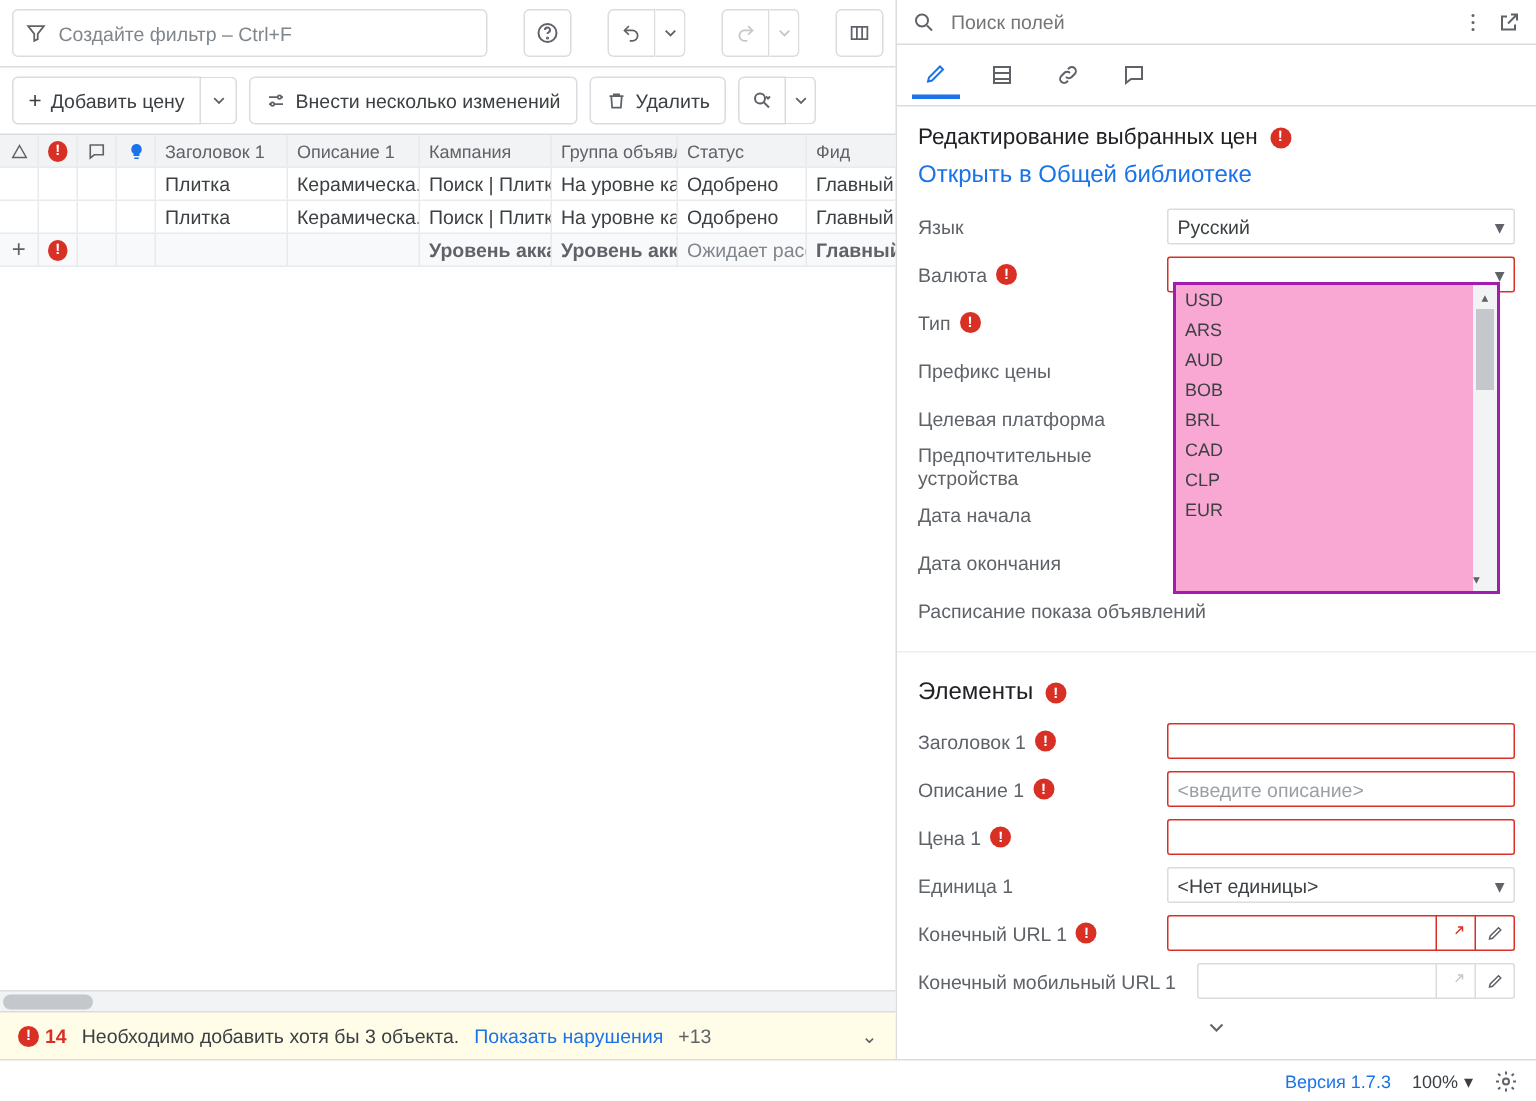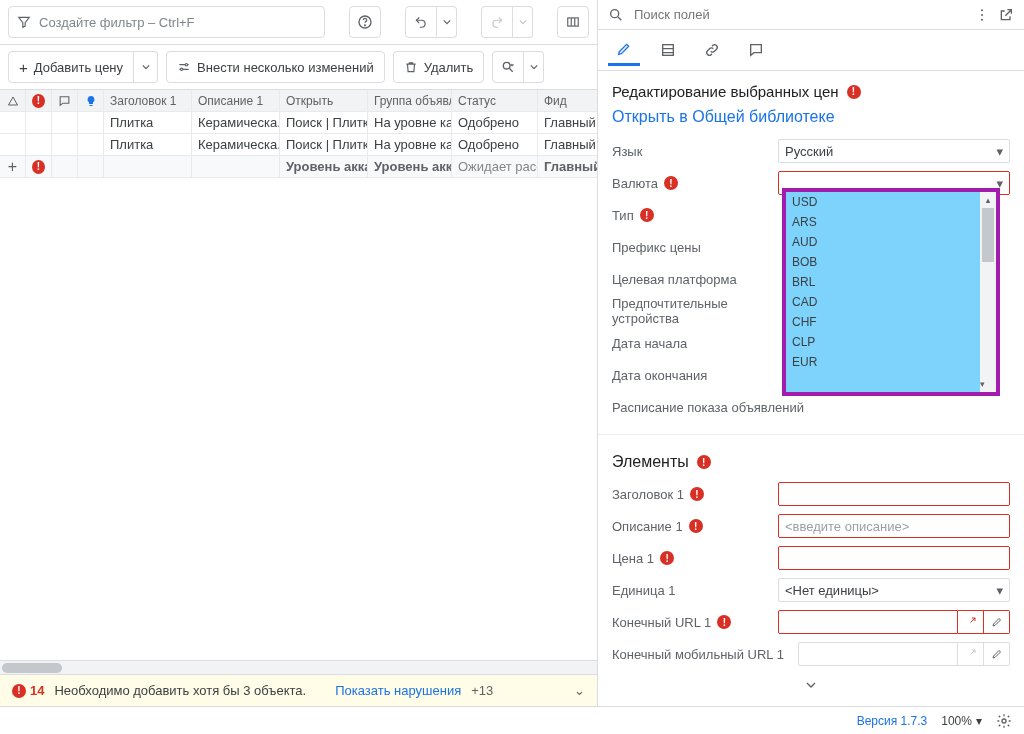--- a/index.html
+++ b/index.html
@@ -38,21 +38,21 @@
   .c-feed { flex:1; border-right:none; }
   .grid-row.muted { color:#80868b; background:#f8f9fa; }
   .grid-row.muted .bold { font-weight:700; color:#5f6368; }
   .grid-body { flex:1; overflow:hidden; position:relative; }
   .hscroll { height:14px; border-top:1px solid #dadce0; position:relative; background:#f1f3f4; }
   .hscroll .thumb { position:absolute; left:2px; top:2px; height:10px; width:60px; background:#c4c7cc; border-radius:5px; }
 
   
   .warn { display:flex; align-items:center; gap:10px; padding:8px 12px; border-top:1px solid #dadce0; background:#fffde7; }
   .warn .count { color:#d93025; font-weight:700; display:flex; align-items:center; gap:4px; }
-  .warn .link { color:#1a73e8; cursor:pointer;margin-left:19px; }
+  .warn .link { color:#1a73e8; cursor:pointer; }
   .warn .chev { margin-left:auto; color:#5f6368; }
 
   
   .search-bar { display:flex; align-items:center; gap:8px; padding:6px 10px; border-bottom:1px solid #dadce0; }
   .search-bar input { flex:1; border:none; outline:none; font-size:13px; color:#3c4043; }
   .tab-row { display:flex; align-items:center; gap:12px; padding:4px 10px; border-bottom:1px solid #dadce0; }
   .tab { width:32px; height:32px; display:flex; align-items:center; justify-content:center; color:#5f6368; border-radius:4px; cursor:pointer; }
   .tab.active { color:#1a73e8; border-bottom:3px solid #1a73e8; border-radius:0; }
 
   .section-title-row { display:flex; align-items:center; gap:8px; padding:12px 14px 6px; }
@@ -69,21 +69,21 @@
   .select .dd { color:#5f6368; }
   .text-in.placeholder { color:#9aa0a6; }
   .url-in { display:flex; }
   .url-in .text-in { flex:1; border-top-right-radius:0; border-bottom-right-radius:0; }
   .url-in .url-btn { width:26px; height:24px; border:1px solid #dadce0; border-left:none; display:flex; align-items:center; justify-content:center; color:#5f6368; }
   .url-in .url-btn.last { border-top-right-radius:2px; border-bottom-right-radius:2px; }
   .url-in.err .text-in { border:1px solid #d93025; }
   .url-in.err .url-btn { border-color:#d93025; }
 
   
-  .dd-panel { position:absolute; border:4px solid #a21caf; background:#7dd3fc; right:24px; top:188px; width:218px; height:208px; overflow:hidden; z-index:5; }
+  .dd-panel { position:absolute; border:2px solid #a21caf; background:#f9a8d4; right:24px; top:188px; width:218px; height:208px; overflow:hidden; z-index:5; }
   .dd-panel .opt { padding:3px 6px; font-size:12px; }
   .dd-panel .sb { position:absolute; right:0; top:0; bottom:0; width:16px; background:#f1f3f4; }
   .dd-panel .sb .up, .dd-panel .sb .down { height:16px; display:flex; align-items:center; justify-content:center; font-size:9px; color:#5f6368; }
   .dd-panel .sb .down { position:absolute; bottom:0; }
   .dd-panel .sb .thumb { position:absolute; top:16px; left:2px; right:2px; height:54px; background:#c4c7cc; }
 
   .elements-hdr { display:flex; align-items:center; gap:8px; padding:18px 14px 6px; border-top:1px solid #eee; margin-top:10px; }
   .expand-row { display:flex; justify-content:center; padding:6px; color:#5f6368; }
 
   .statusbar { position:absolute; bottom:0; left:0; right:0; height:28px; border-top:1px solid #dadce0; display:flex; align-items:center; justify-content:flex-end; gap:14px; padding:0 12px; font-size:12px; }
@@ -202,21 +202,21 @@
             <path d="M4 4h16v12H9l-5 4z"></path>
           </svg>
         </div>
       <div class="cell c-icon4">
           <svg width="12" height="12" viewBox="0 0 24 24" fill="#1a73e8">
             <path d="M12 2a7 7 0 0 0-4 12.7V18h8v-3.3A7 7 0 0 0 12 2zM9 20h6v2H9z"></path>
           </svg>
         </div>
       <div class="cell c-h1">Заголовок 1</div>
       <div class="cell c-h2">Описание 1</div>
-      <div class="cell c-camp">Открыть</div>
+      <div class="cell c-camp">Кампания</div>
       <div class="cell c-grp">Группа объявл...</div>
       <div class="cell c-stat">Статус</div>
       <div class="cell c-feed">Фид</div>
     </div>
 
     <div class="grid-body">
       <div class="grid-row">
         <div class="cell c-icon1"></div>
           <div class="cell c-icon2"></div>
           <div class="cell c-icon3"></div>
@@ -463,21 +463,20 @@
         </svg>
     </div>
 
     <div class="dd-panel" id="dd-panel">
       <div class="opt">USD</div>
         <div class="opt">ARS</div>
         <div class="opt">AUD</div>
         <div class="opt">BOB</div>
         <div class="opt">BRL</div>
         <div class="opt">CAD</div>
-        <div class="opt">CHF</div>
         <div class="opt">CLP</div>
         <div class="opt">EUR</div>
         <div class="sb">
           <div class="up">▴</div>
           <div class="thumb"></div>
           <div class="down">▾</div>
         </div>
     </div>
   </div>
 </div>

